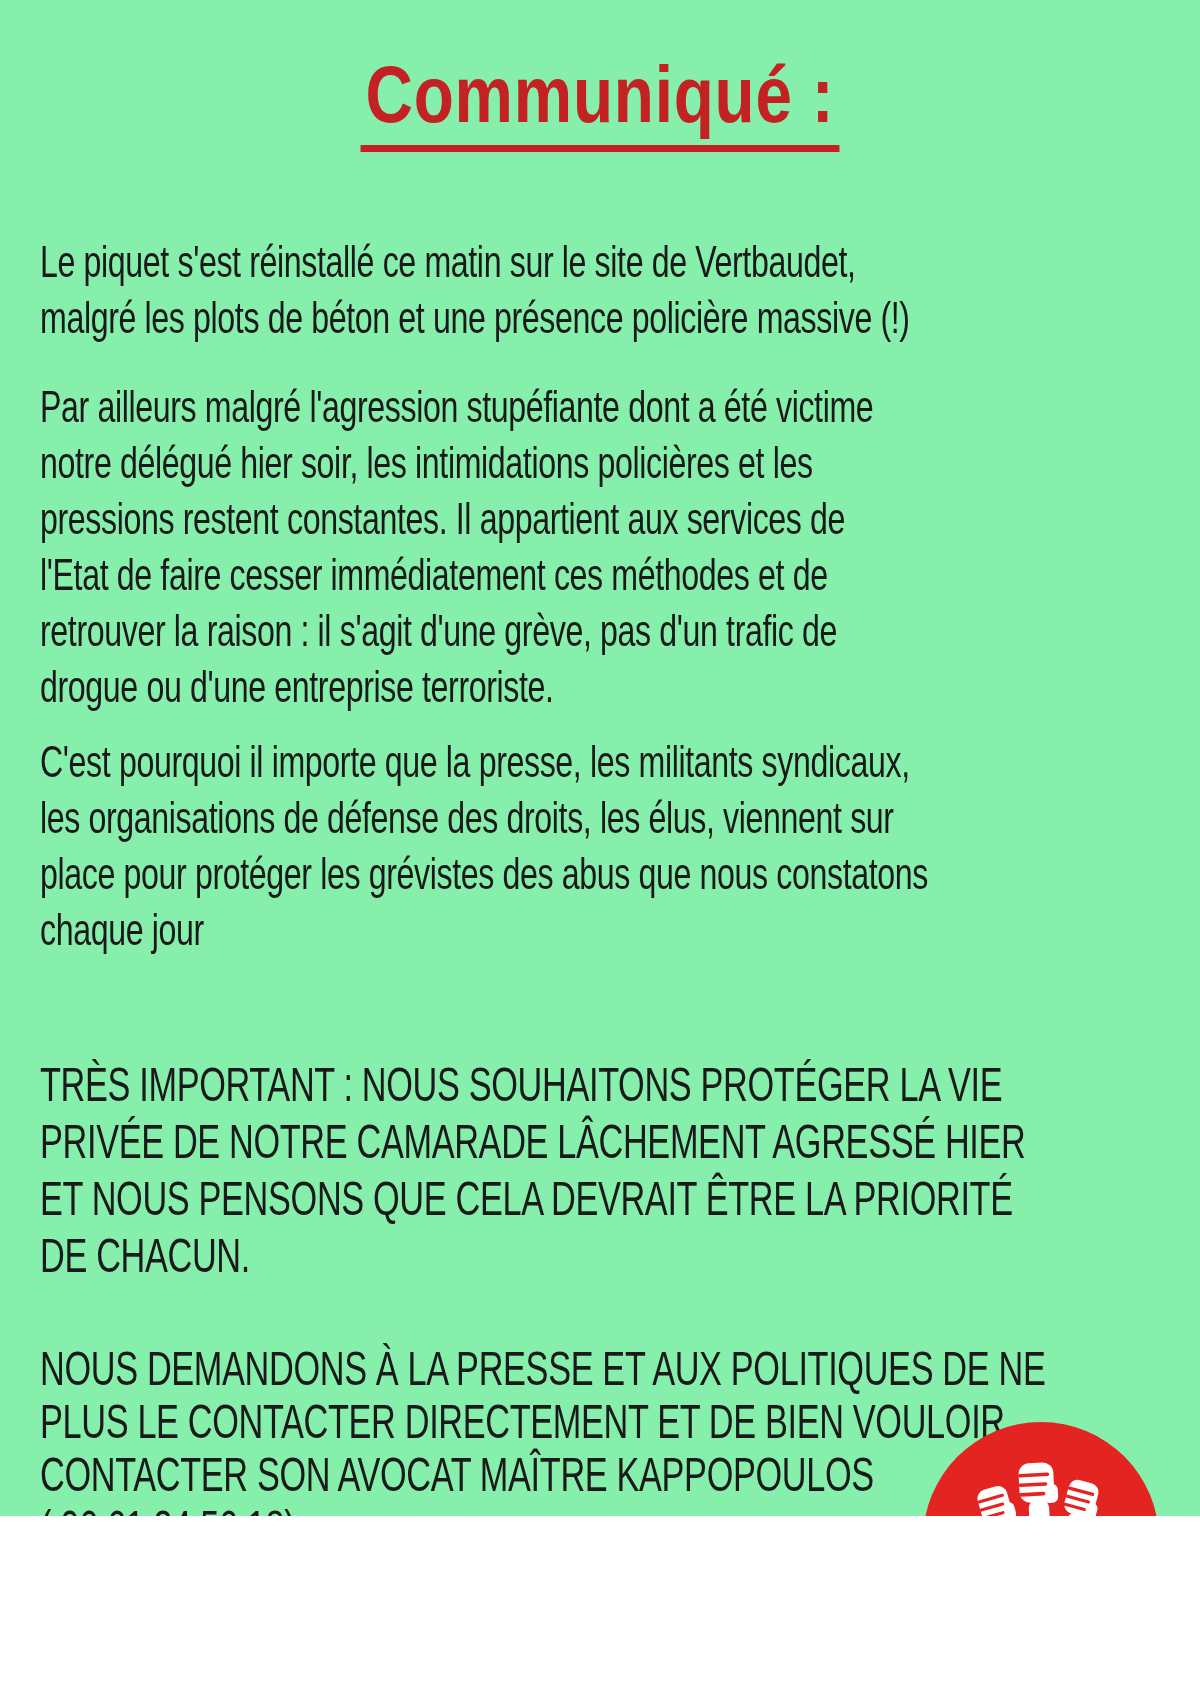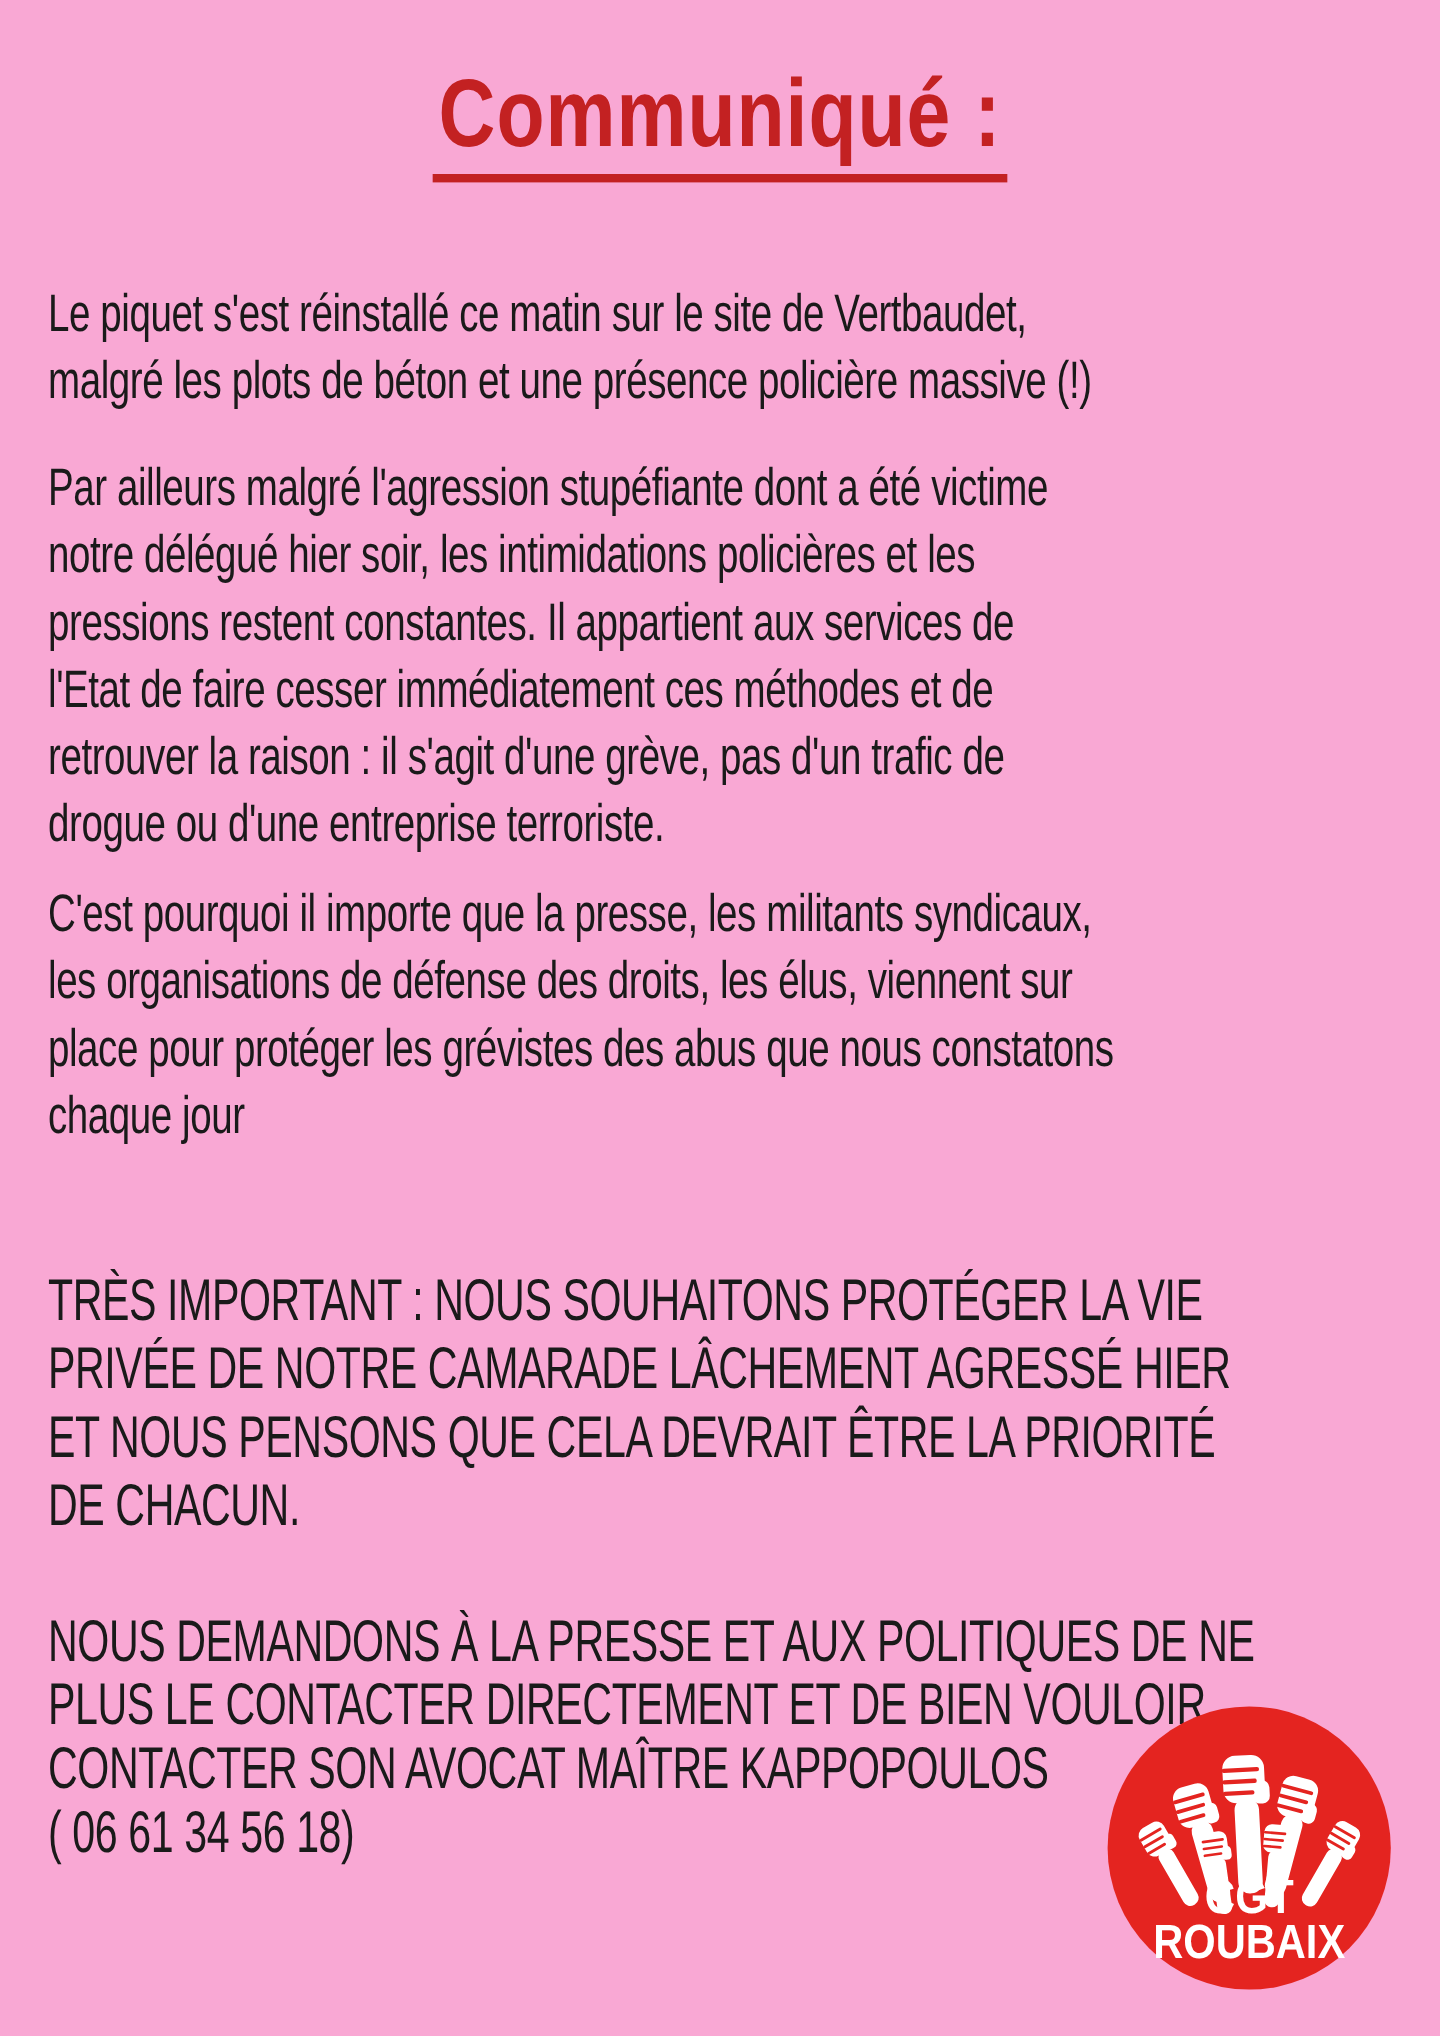--- a/index.html
+++ b/index.html
@@ -1,20 +1,20 @@
 <!DOCTYPE html>
 <html><head>
 <meta charset="utf-8">
 <style>
   html,body { margin:0; padding:0; }
   .page {
     position: relative;
     width: 1200px;
-    height: 1697px;
-    background: #f9a8d4;
+    height: 1516px;
+    background: #86efac;
     font-family: "Liberation Sans", sans-serif;
     color: #1a1a1a;
     overflow: hidden;
   }
   .title-wrap {
     position: absolute;
     top: 30px;
     left: 0;
     width: 1200px;
     text-align: center;

